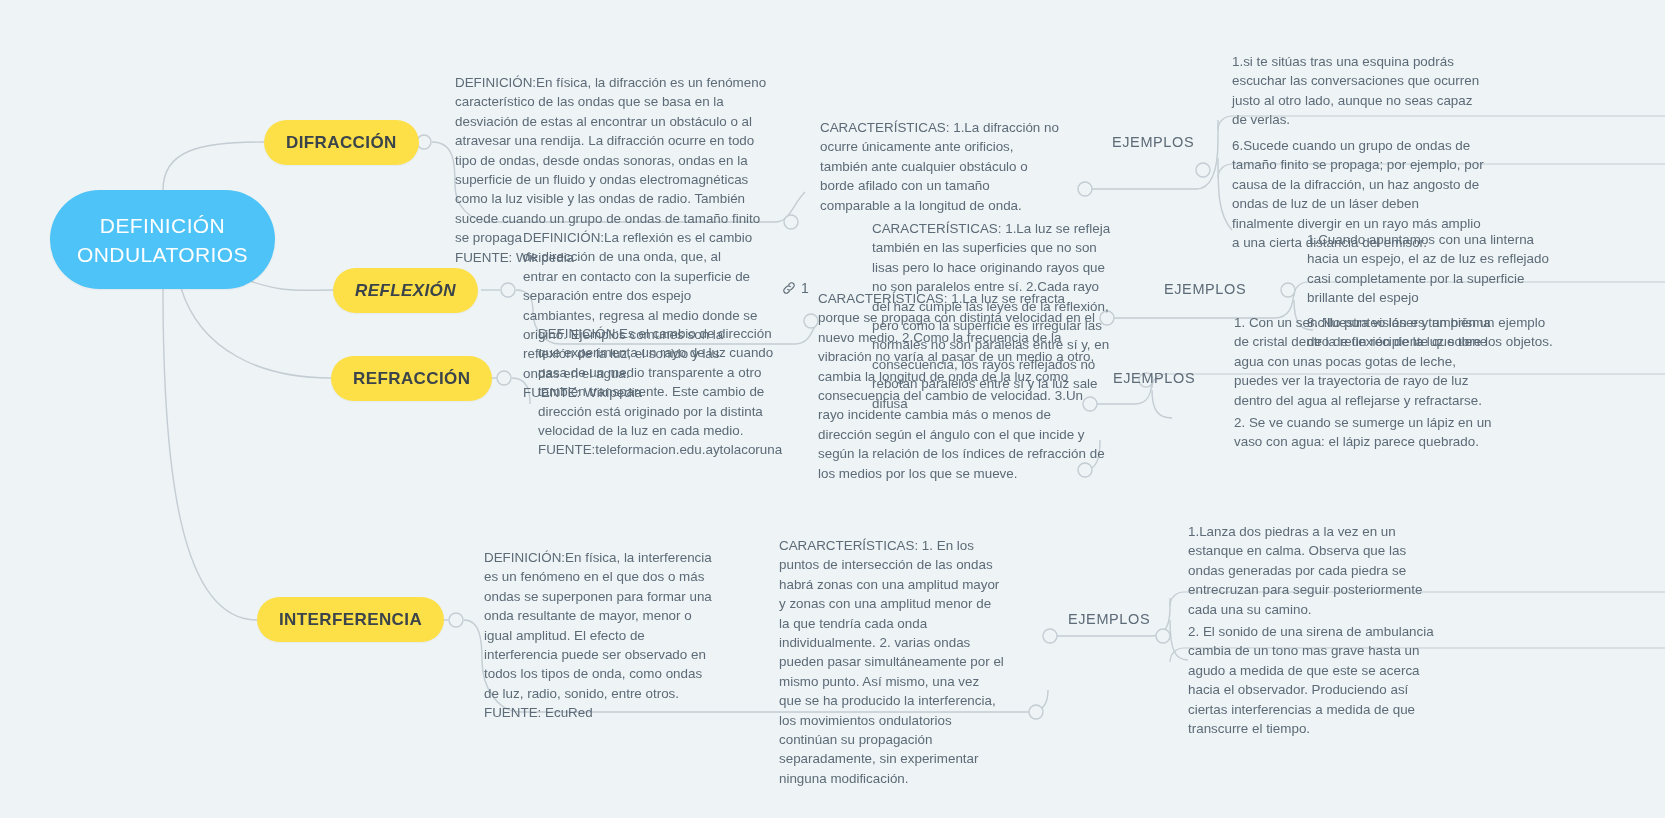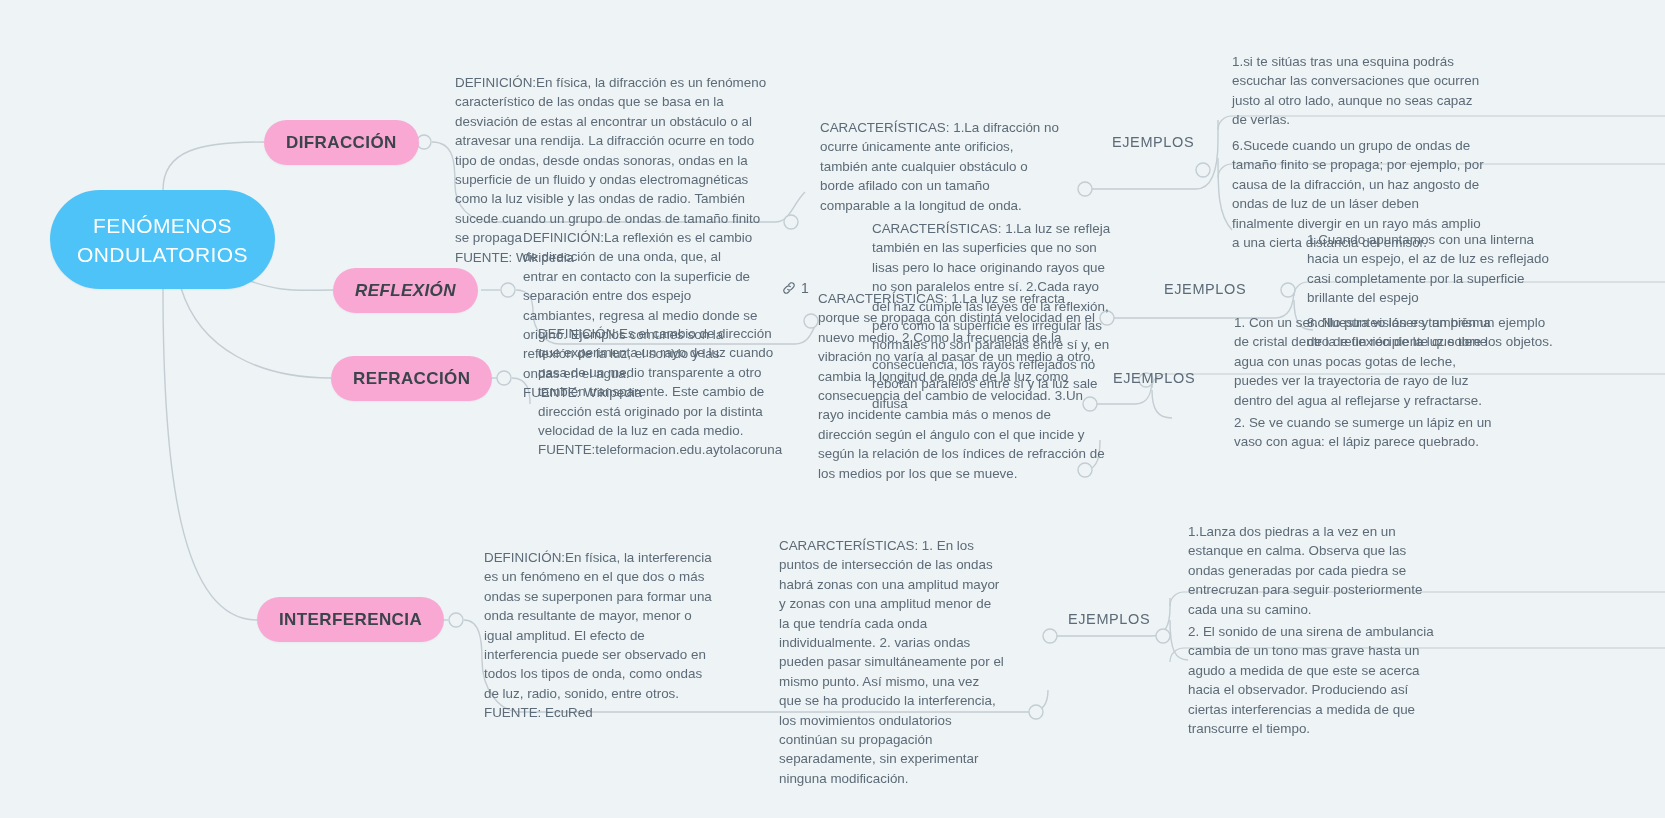--- a/index.html
+++ b/index.html
@@ -26,21 +26,21 @@
     color:#ffffff;
     font-size:21px;
     line-height:29px;
     letter-spacing:.4px;
     box-shadow:0 1px 2px rgba(0,0,0,.05);
   }
 
   
   .pill{
     position:absolute;
-    background:#f9a8d4;
+    background:#fde047;
     border-radius:24px;
     height:45px;
     display:flex;align-items:center;justify-content:center;
     padding:0 22px;
     color:#3b444b;
     font-size:17px;
     font-weight:bold;
     letter-spacing:.4px;
     box-shadow:0 1px 2px rgba(0,0,0,.04);
     white-space:nowrap;
@@ -146,21 +146,21 @@
       <path d="M1218,130 C1218,122 1224,116 1232,116 L1665,116"></path>
       <path d="M1218,178 C1218,170 1224,164 1232,164 L1665,164"></path>
       <path d="M1294,296 C1294,288 1300,282 1308,282 L1665,282"></path>
       <path d="M1152,388 C1152,380 1158,374 1166,374 L1665,374"></path>
       <path d="M1170,606 C1170,598 1176,592 1184,592 L1665,592"></path>
       <path d="M1170,662 C1170,654 1176,648 1184,648 L1665,648"></path>
     </g>
   </svg>
 
   <div class="central">
-    <span>FENÓMENOS ONDULATORIOS</span>
+    <span>DEFINICIÓN ONDULATORIOS</span>
   </div>
 
   <div class="pill" style="left:264px;top:120px;">
     <span>DIFRACCIÓN</span>
   </div>
 
   <div class="pill" style="left:333px;top:268px;font-style:italic;">
     <span>REFLEXIÓN</span>
   </div>
 

